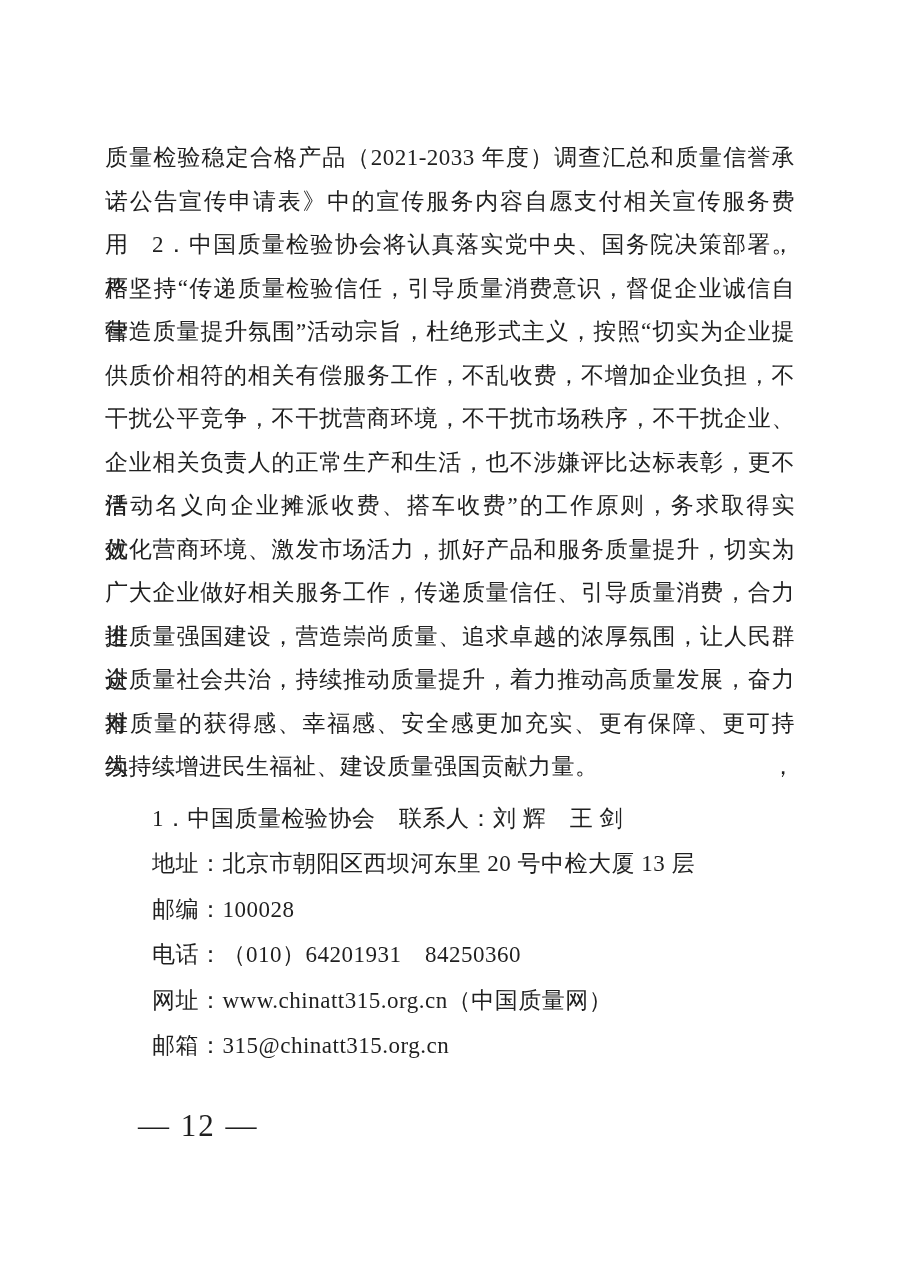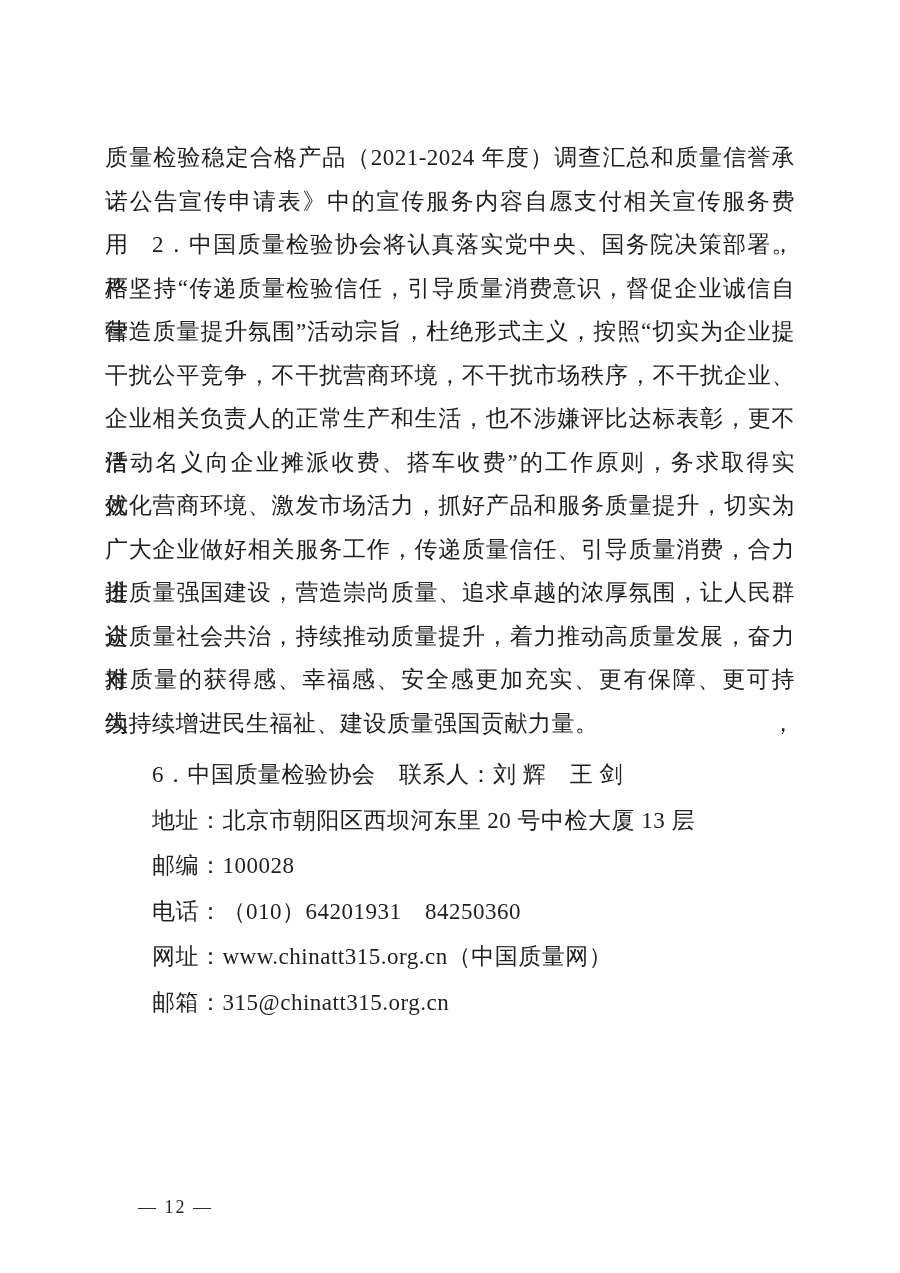--- a/index.html
+++ b/index.html
@@ -41,51 +41,52 @@
     height: 45.5px;
     padding-left: 47px;
     text-indent: 0;
   }
   .line.p3 {
     margin-top: 7px;
   }
   .footer {
     position: absolute;
     left: 138px;
-    top: 1192px;
-    font-size: 18px;
+    top: 1111px;
+    font-size: 31px;
     line-height: 30px;
     color: #1f1f1f;
     letter-spacing: 2px;
   }
 </style>
 </head>
 <body>
 
 <div class="page">
 
   <div class="text-block">
 
-    <div class="line j">质量检验稳定合格产品（2021-2024 年度）调查汇总和质量信誉承</div>
+    <div class="line j">质量检验稳定合格产品（2021-2033 年度）调查汇总和质量信誉承</div>
     <div class="line j">诺公告宣传申请表》中的宣传服务内容自愿支付相关宣传服务费用。</div>
 
     <div class="line j ind">2．中国质量检验协会将认真落实党中央、国务院决策部署，严</div>
     <div class="line j">格坚持“传递质量检验信任，引导质量消费意识，督促企业诚信自律，</div>
     <div class="line j">营造质量提升氛围”活动宗旨，杜绝形式主义，按照“切实为企业提</div>
+    <div class="line j">供质价相符的相关有偿服务工作，不乱收费，不增加企业负担，不</div>
     <div class="line j">干扰公平竞争，不干扰营商环境，不干扰市场秩序，不干扰企业、</div>
     <div class="line j">企业相关负责人的正常生产和生活，也不涉嫌评比达标表彰，更不借</div>
     <div class="line j">活动名义向企业摊派收费、搭车收费”的工作原则，务求取得实效，</div>
     <div class="line j">优化营商环境、激发市场活力，抓好产品和服务质量提升，切实为</div>
     <div class="line j">广大企业做好相关服务工作，传递质量信任、引导质量消费，合力推</div>
     <div class="line j">进质量强国建设，营造崇尚质量、追求卓越的浓厚氛围，让人民群众</div>
     <div class="line j">进质量社会共治，持续推动质量提升，着力推动高质量发展，奋力推</div>
     <div class="line j">对质量的获得感、幸福感、安全感更加充实、更有保障、更可持续，</div>
     <div class="line">为持续增进民生福祉、建设质量强国贡献力量。</div>
 
-    <div class="line contact p3">6．中国质量检验协会　联系人：刘 辉　王 剑</div>
+    <div class="line contact p3">1．中国质量检验协会　联系人：刘 辉　王 剑</div>
 
     <div class="line contact">地址：北京市朝阳区西坝河东里 20 号中检大厦 13 层</div>
     <div class="line contact">邮编：100028</div>
     <div class="line contact">电话：（010）64201931　84250360</div>
     <div class="line contact">网址：www.chinatt315.org.cn（中国质量网）</div>
     <div class="line contact">邮箱：315@chinatt315.org.cn</div>
 
   </div>
 
   <div class="footer">— 12 —</div>

